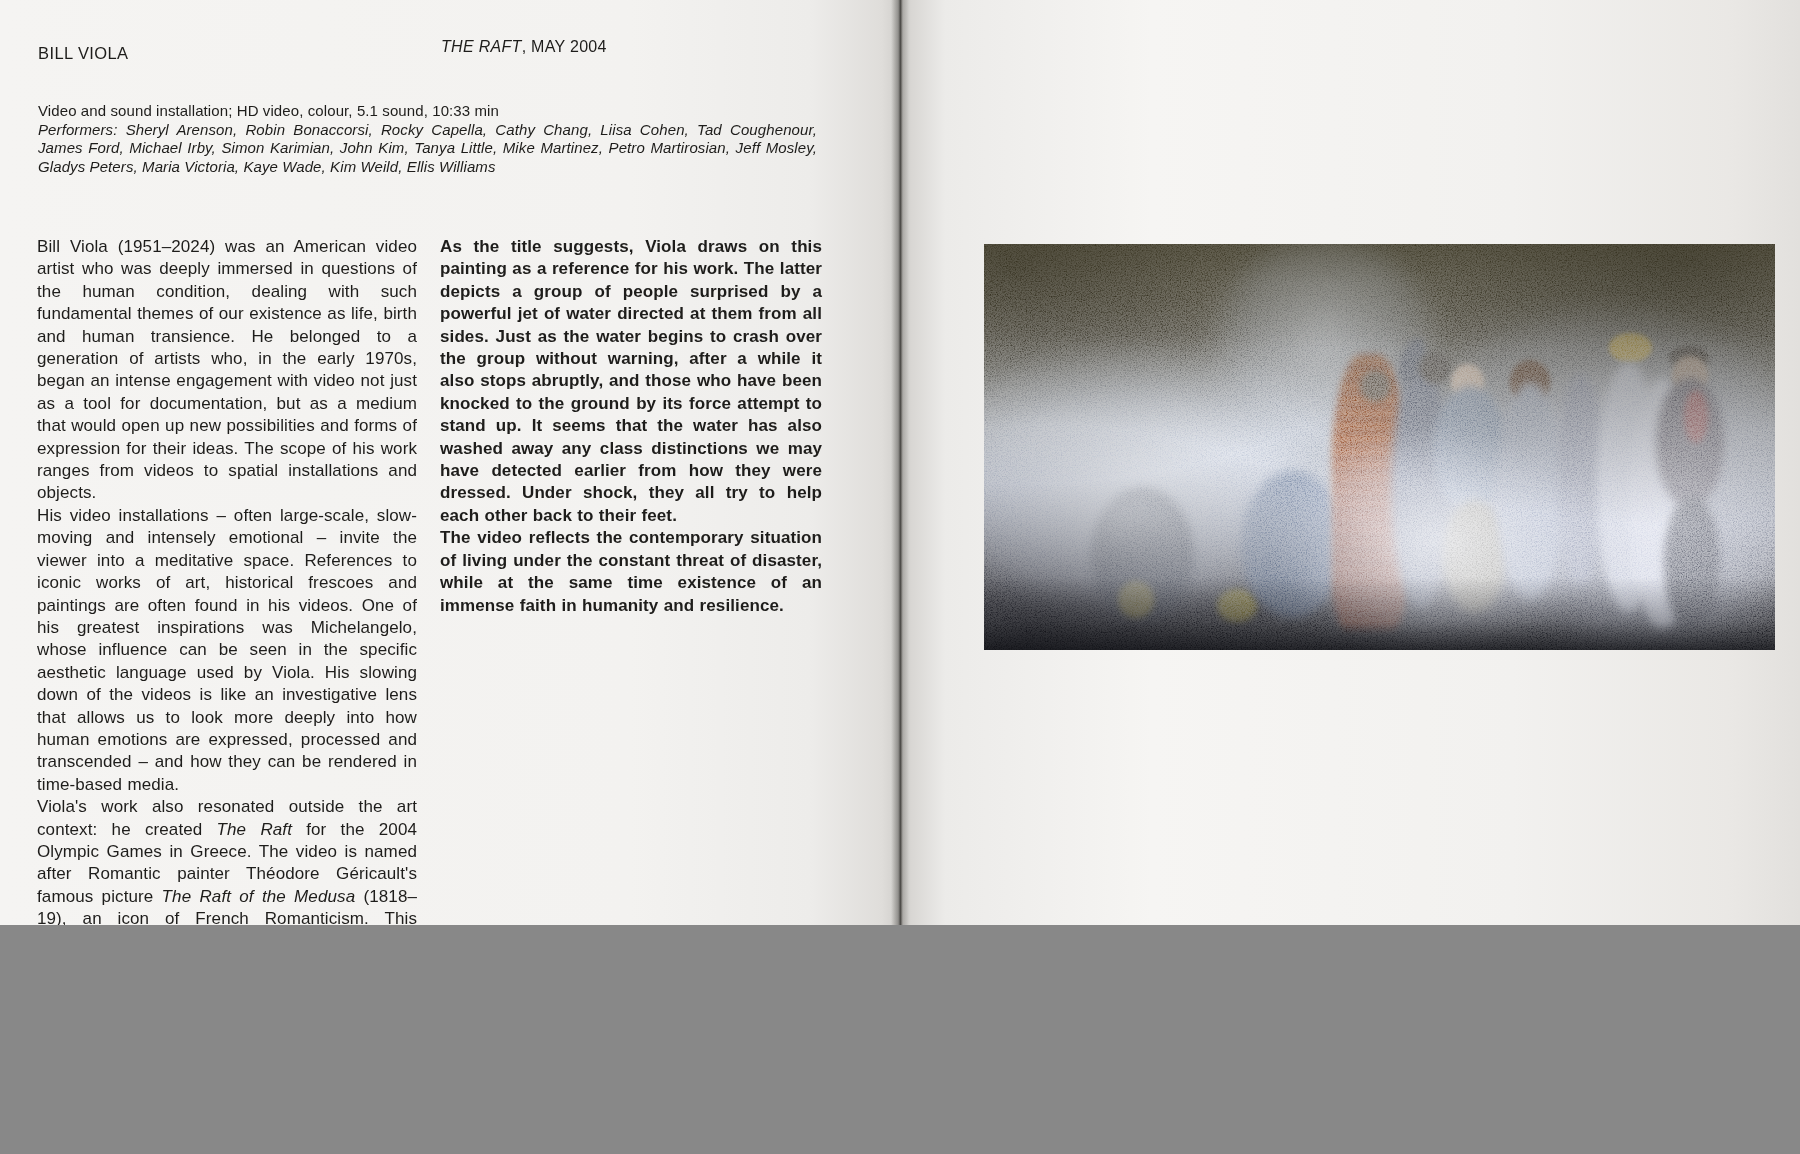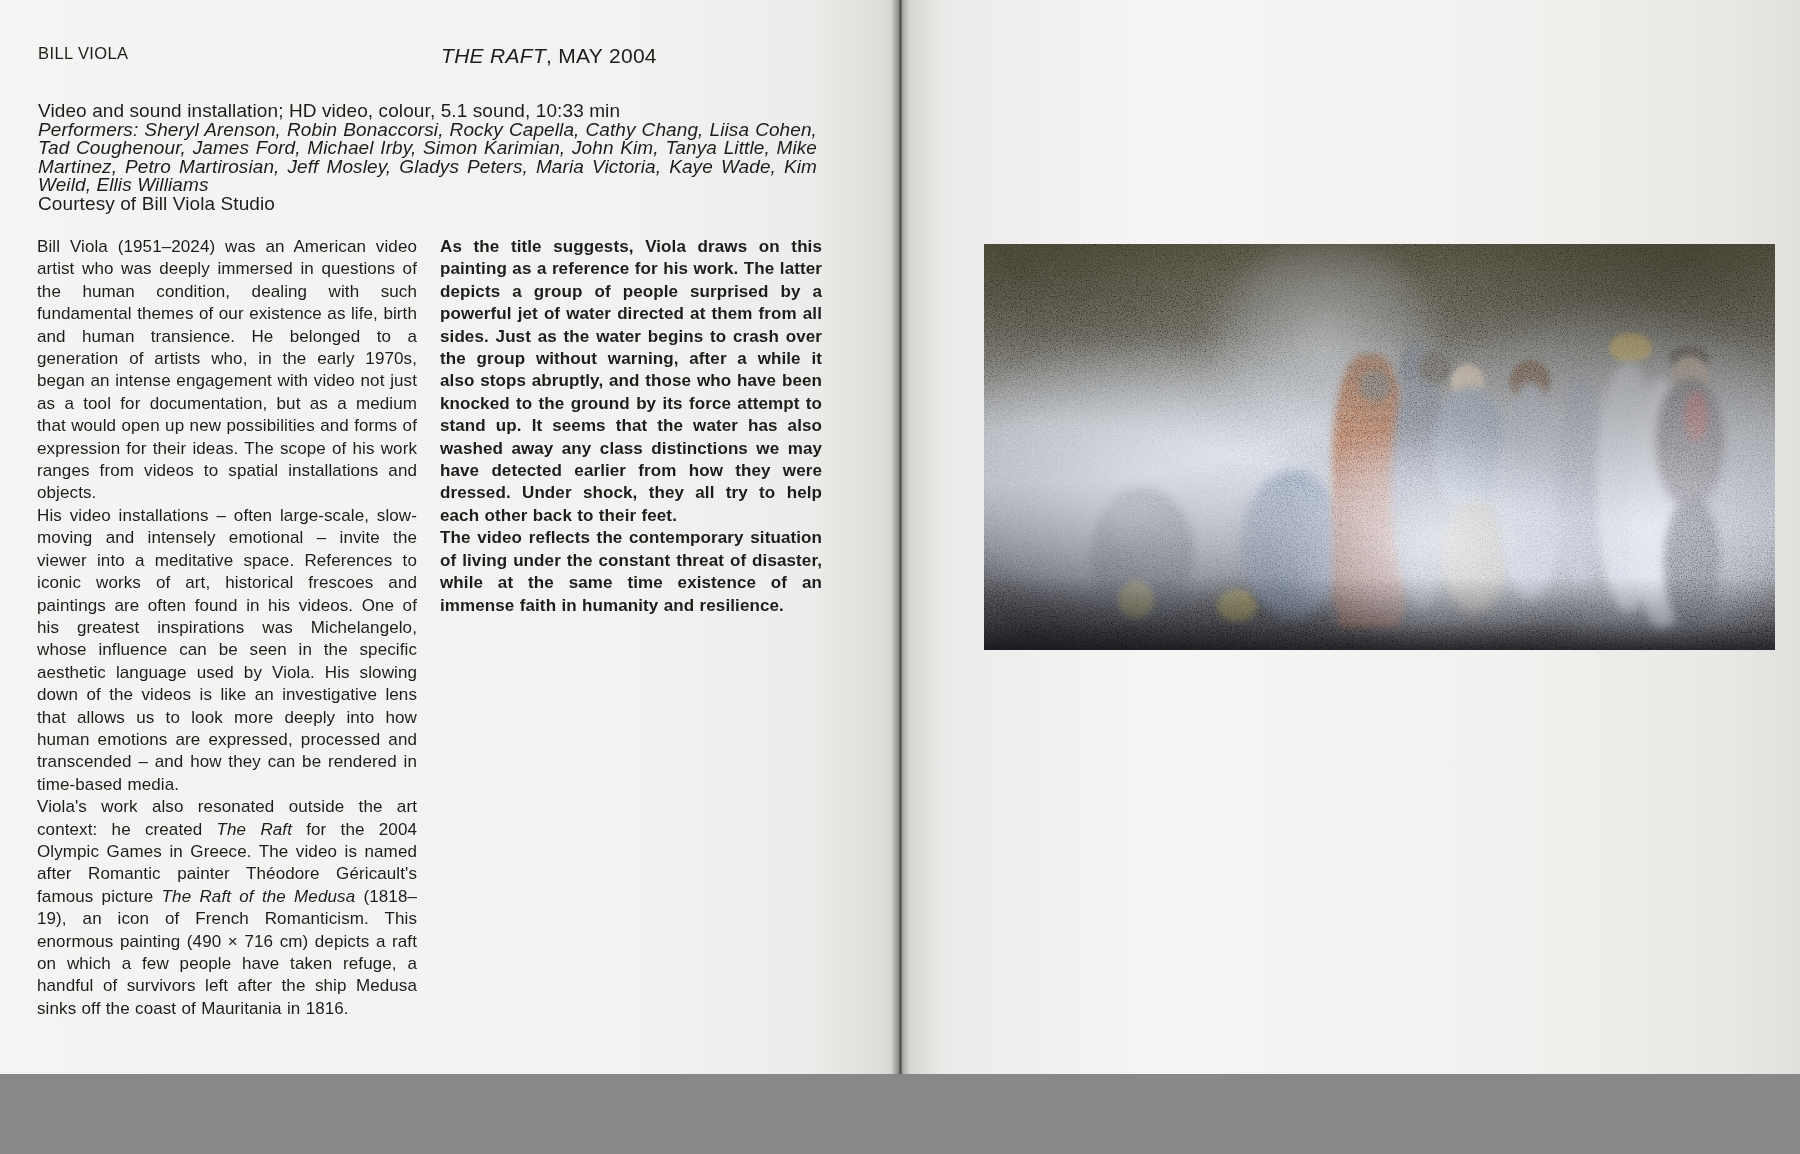--- a/index.html
+++ b/index.html
@@ -1,17 +1,17 @@
 <!DOCTYPE html>
 <html lang="en"><head>
 <meta charset="utf-8">
 <style>
   html,body{margin:0;padding:0;background:#888;}
   .spread{
-    position:relative;width:1800px;height:1074px;overflow:hidden;
+    position:relative;width:1800px;height:925px;overflow:hidden;
     font-family:"Liberation Sans",sans-serif;color:#1e1d1b;
     background:#f3f2f0;
   }
   .page{position:absolute;top:0;height:1154px;}
   .page-left{
     left:0;width:900px;
     background:linear-gradient(90deg,#f5f4f2 0%,#f3f2f0 70%,#edecea 90%,#dfddda 98%,#cfcdca 100%);
   }
   .page-right{
     left:900px;width:900px;
@@ -20,26 +20,26 @@
   .spine{
     position:absolute;left:891px;top:0;width:18px;height:1154px;
     background:linear-gradient(90deg,rgba(80,78,74,0) 0%,rgba(70,68,64,0.45) 40%,rgba(45,43,40,0.8) 52%,rgba(110,108,104,0.25) 66%,rgba(255,255,255,0) 100%);
   }
 
   
   .artist{
     position:absolute;left:38px;top:44px;font-size:16.5px;letter-spacing:0.4px;
   }
   .work-title{
-    position:absolute;left:441px;top:44px;font-size:21px;letter-spacing:0.3px;white-space:nowrap;
+    position:absolute;left:441px;top:38px;font-size:16px;letter-spacing:0.3px;white-space:nowrap;
   }
   .it{font-style:italic;}
   .meta{
     position:absolute;left:38px;top:102px;width:779px;
-    font-size:19px;line-height:18.6px;letter-spacing:0.1px;
+    font-size:15px;line-height:18.6px;letter-spacing:0.1px;
   }
   .meta p{margin:0;}
   .meta .just{text-align:justify;text-align-last:left;font-style:italic;}
   .col{
     position:absolute;top:236px;font-size:17px;line-height:22.4px;
     text-align:justify;text-align-last:left;letter-spacing:0.1px;word-spacing:0.5px;
   }
   .col p{margin:0;}
   .col1{left:37px;width:380px;}
   .col2{left:440px;width:382px;font-weight:bold;}
@@ -69,21 +69,20 @@
 
 <div class="spread">
 
   <div class="page page-left">
     <div class="artist">BILL VIOLA</div>
     <div class="work-title"><span class="it">THE RAFT</span><span>, MAY 2004</span></div>
 
     <div class="meta">
       <p>Video and sound installation; HD video, colour, 5.1 sound, 10:33 min</p>
       <p class="just">Performers: Sheryl Arenson, Robin Bonaccorsi, Rocky Capella, Cathy Chang, Liisa Cohen, Tad Coughenour, James Ford, Michael Irby, Simon Karimian, John Kim, Tanya Little, Mike Martinez, Petro Martirosian, Jeff Mosley, Gladys Peters, Maria Victoria, Kaye Wade, Kim Weild, Ellis Williams</p>
-      <p>Courtesy of Bill Viola Studio</p>
     </div>
 
     <div class="col col1">
       <p>Bill Viola (1951–2024) was an American video artist who was deeply immersed in questions of the human condition, dealing with such fundamental themes of our existence as life, birth and human transience. He belonged to a generation of artists who, in the early 1970s, began an intense engagement with video not just as a tool for documentation, but as a medium that would open up new possibilities and forms of expression for their ideas. The scope of his work ranges from videos to spatial installations and objects.</p>
       <p>His video installations – often large-scale, slow-moving and intensely emotional – invite the viewer into a meditative space. References to iconic works of art, historical frescoes and paintings are often found in his videos. One of his greatest inspirations was Michelangelo, whose influence can be seen in the specific aesthetic language used by Viola. His slowing down of the videos is like an investigative lens that allows us to look more deeply into how human emotions are expressed, processed and transcended – and how they can be rendered in time-based media.</p>
       <p><span>Viola's work also resonated outside the art context: he created </span><span class="it">The Raft</span><span> for the 2004 Olympic Games in Greece. The video is named after Romantic painter Théodore Géricault's famous picture </span><span class="it">The Raft of the Medusa</span><span> (1818–19), an icon of French Romanticism. This enormous painting (490 × 716 cm) depicts a raft on which a few people have taken refuge, a handful of survivors left after the ship Medusa sinks off the coast of Mauritania in 1816.</span></p>
     </div>
 
     <div class="col col2">
       <p>As the title suggests, Viola draws on this painting as a reference for his work. The latter depicts a group of people surprised by a powerful jet of water directed at them from all sides. Just as the water begins to crash over the group without warning, after a while it also stops abruptly, and those who have been knocked to the ground by its force attempt to stand up. It seems that the water has also washed away any class distinctions we may have detected earlier from how they were dressed. Under shock, they all try to help each other back to their feet.</p>

